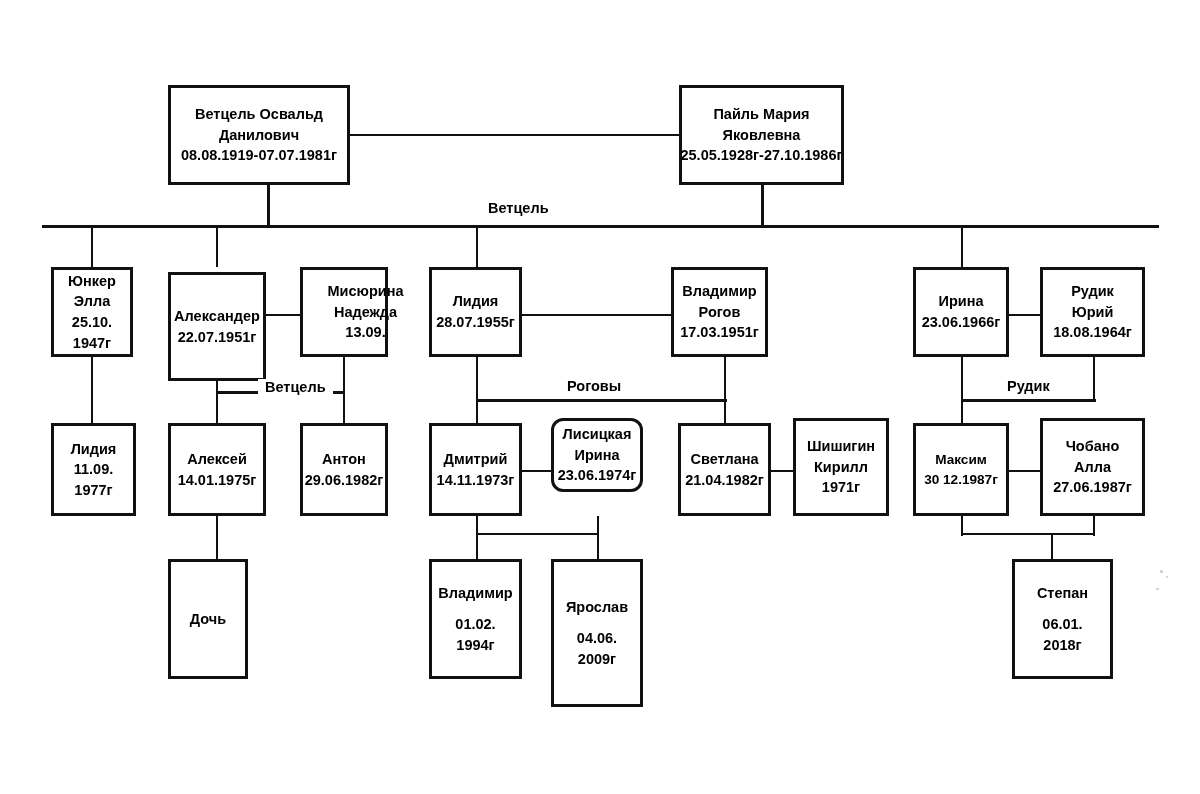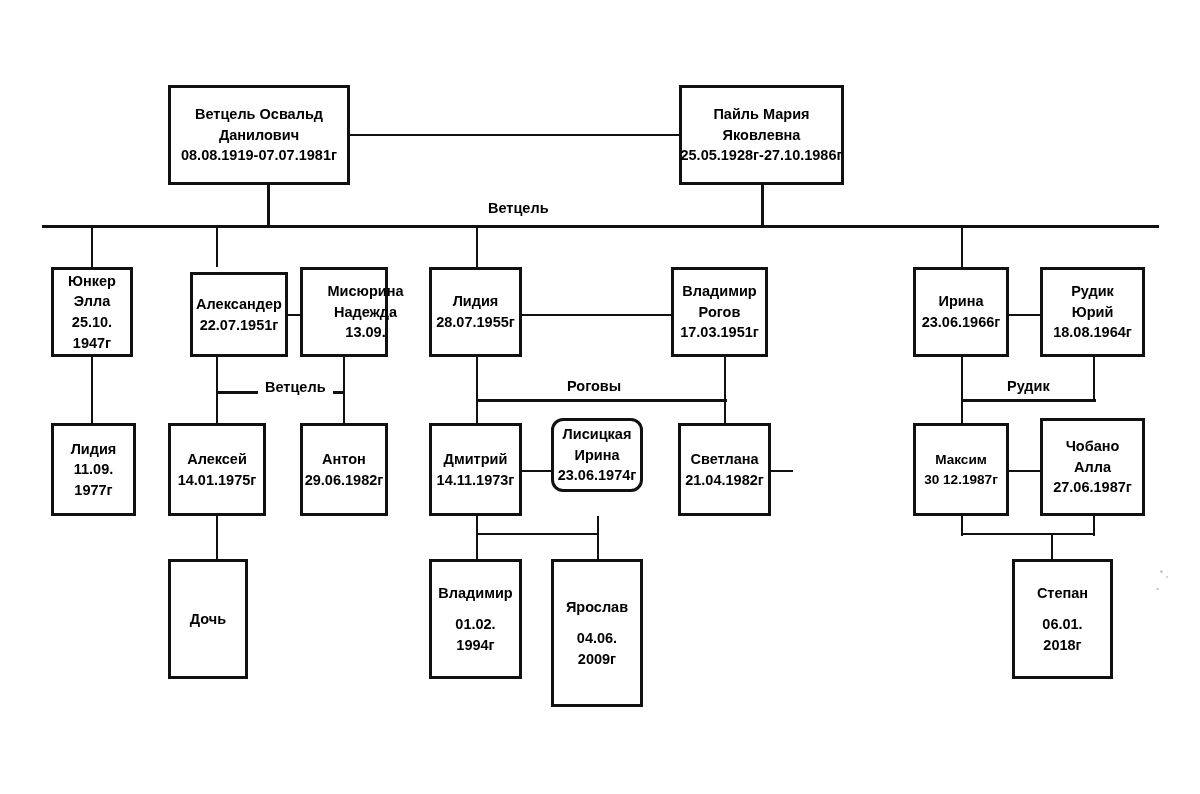--- a/index.html
+++ b/index.html
@@ -96,21 +96,21 @@
   <div class="vline vthin" style="left:476px; top:227px; height:40px;"></div>
   <div class="vline vthin" style="left:961px; top:227px; height:40px;"></div>
 
   <div class="node" style="left:51px; top:267px; width:82px; height:90px;">
     <span class="ln">Юнкер</span>
     <span class="ln">Элла</span>
     <span class="ln">25.10.</span>
     <span class="ln">1947г</span>
   </div>
 
-  <div class="node" style="left:168px; top:272px; width:98px; height:85px;margin-left:22px;">
+  <div class="node" style="left:168px; top:272px; width:98px; height:109px;">
     <span class="ln">Александер</span>
     <span class="ln">22.07.1951г</span>
   </div>
 
   <div class="node" style="left:300px; top:267px; width:88px; height:90px;padding-left:44px;">
     <span class="ln">Мисюрина</span>
     <span class="ln">Надежда</span>
     <span class="ln">13.09.</span>
   </div>
 
@@ -190,20 +190,25 @@
     <span class="ln">Ирина</span>
     <span class="ln">23.06.1974г</span>
   </div>
   <div class="hline thin" style="left:522px; top:470px; width:29px;"></div>
 
   <div class="node" style="left:678px; top:423px; width:93px; height:93px;">
     <span class="ln">Светлана</span>
     <span class="ln">21.04.1982г</span>
   </div>
 
+  <div class="node" style="left:793px; top:418px; width:96px; height:98px;">
+    <span class="ln">Шишигин</span>
+    <span class="ln">Кирилл</span>
+    <span class="ln">1971г</span>
+  </div>
   <div class="hline thin" style="left:771px; top:470px; width:22px;"></div>
 
   <div class="node tight" style="left:913px; top:423px; width:96px; height:93px;">
     <span class="ln">Максим</span>
     <span class="ln">30 12.1987г</span>
   </div>
 
   <div class="node" style="left:1040px; top:418px; width:105px; height:98px;">
     <span class="ln">Чобано</span>
     <span class="ln">Алла</span>

